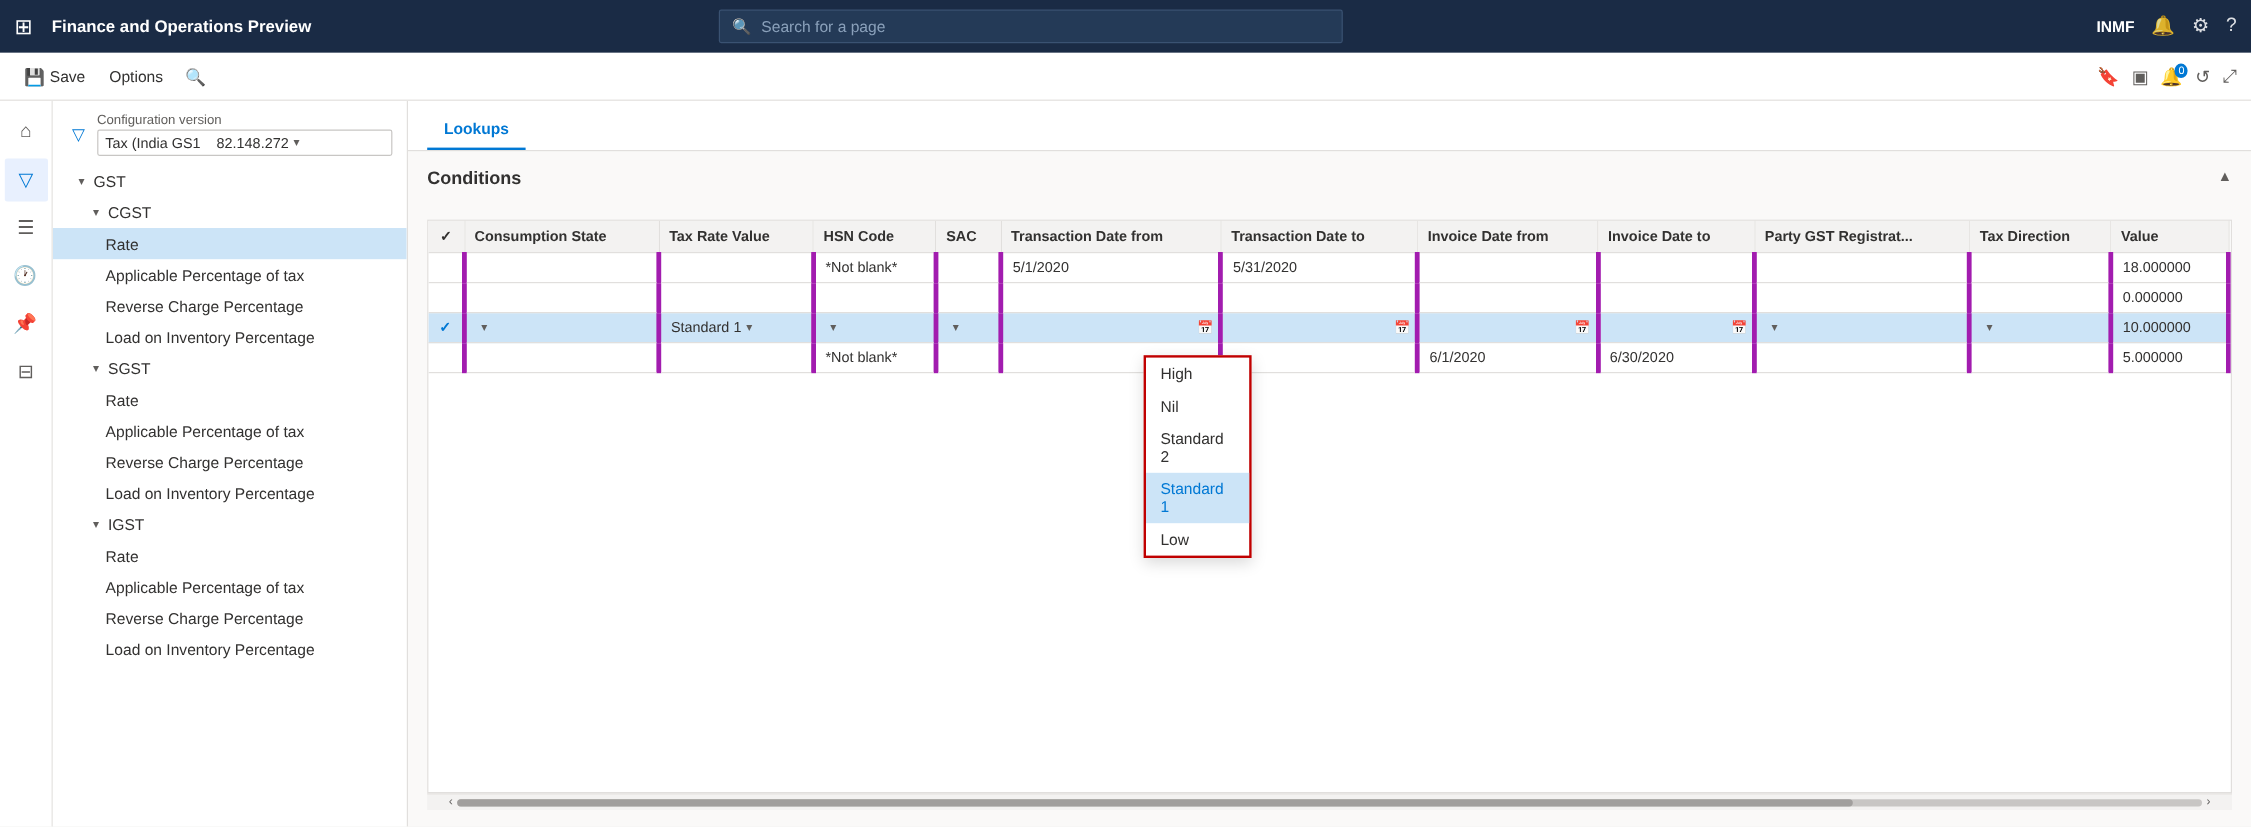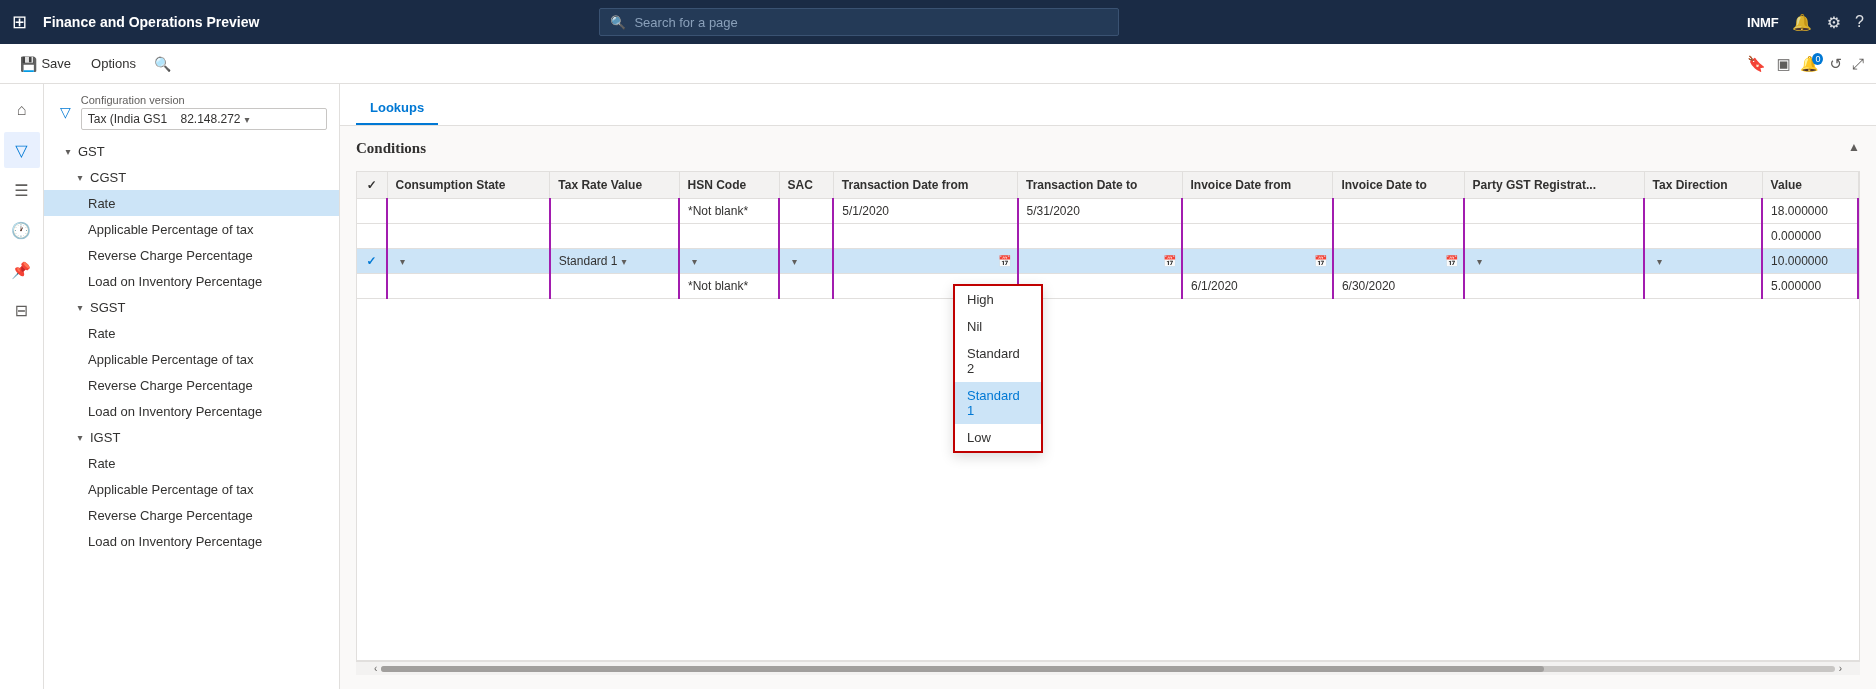--- a/index.html
+++ b/index.html
@@ -201,22 +201,21 @@
       flex: 1;
       padding: 14px 16px;
       overflow: hidden;
       display: flex;
       flex-direction: column;
     }
     .conditions-header {
       display: flex;
       align-items: flex-start;
       justify-content: space-between;
-      margin-bottom: 14px;
-      font-family: Liberation Serif, serif;
+      margin-bottom: 26px;
     }
     .conditions-title { font-size: 15px; font-weight: 600; color: #323130; }
     .conditions-collapse { cursor: pointer; color: #605e5c; font-size: 12px; }
 
     
     .action-bar {
       display: flex;
       align-items: center;
       gap: 8px;
       margin-bottom: 8px;
@@ -261,21 +260,21 @@
       border-right: 1px solid #e1dfdd;
       position: sticky;
       top: 0;
       background: #f3f2f1;
     }
     tbody tr { border-bottom: 1px solid #e1dfdd; }
     tbody tr.selected-row { background: #cce4f7; }
     tbody td {
       padding: 5px 8px;
       color: #323130;
-      border-right: 2px solid #a21caf;
+      border-right: 4px solid #a21caf;
       white-space: nowrap;
     }
     .check-col { width: 30px; text-align: center; }
     .check-mark { color: #0078d4; font-weight: bold; }
 
     
     .dropdown-overlay {
       position: absolute;
       background: #fff;
       border: 2px solid #c00000;

